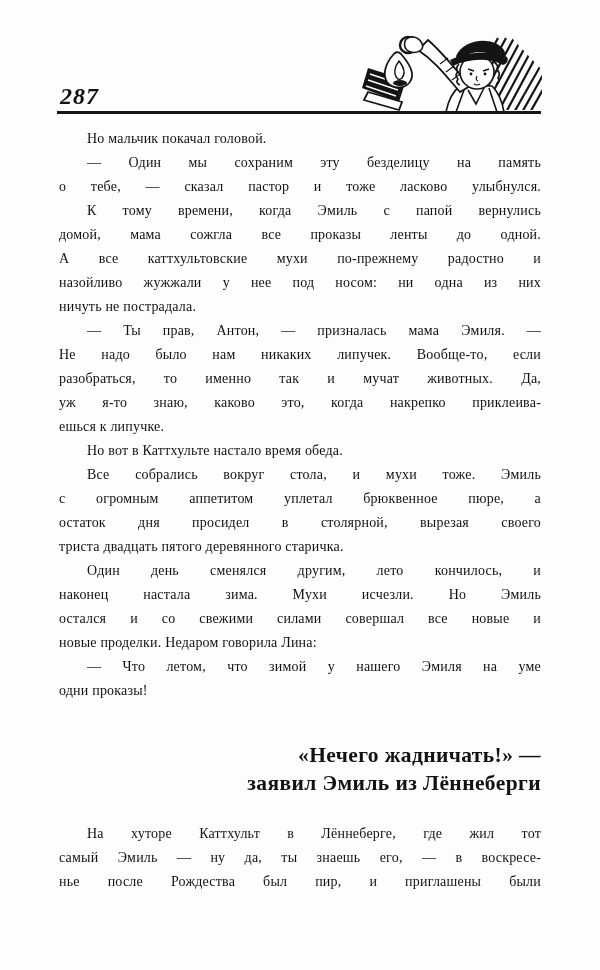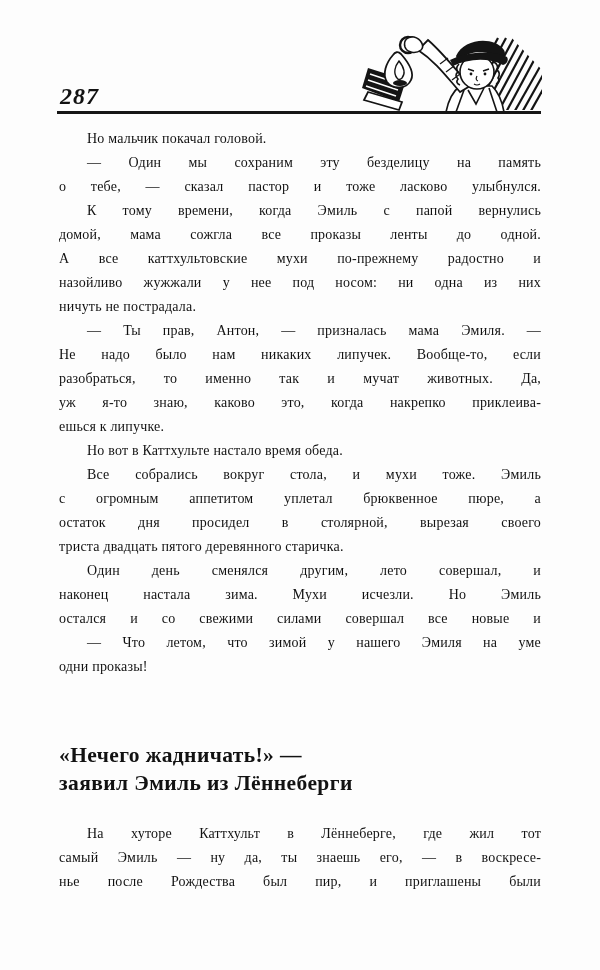--- a/index.html
+++ b/index.html
@@ -27,21 +27,21 @@
   }
   .body-text  { top:127px; }
   .after-text { top:822px; }
   .para { margin:0; padding:0; }
   .ln { display:block; text-align:justify; text-align-last:justify; white-space:normal; }
   .ln.end { text-align-last:left; }
   .ln.ind { text-indent:28px; }
   .heading {
     position:absolute; left:59px; top:741px; width:482px;
     font-size:21.5px; font-weight:bold; line-height:28px;
-    text-align:left; letter-spacing:0.4px;
+    text-align:right; letter-spacing:0.4px;
   }
   .heading div { display:block; }
 </style>
 </head>
 <body>
 
 <div class="pagenum">287</div>
 
 <svg class="illus" width="190" height="83" viewBox="0 0 190 83" xmlns="http://www.w3.org/2000/svg">
   <defs>
@@ -136,23 +136,24 @@
   <p class="para">
     <span class="ln ind end">Но вот в Каттхульте настало время обеда.</span>
   </p>
   <p class="para">
     <span class="ln ind">Все собрались вокруг стола, и мухи тоже. Эмиль</span>
     <span class="ln">с огромным аппетитом уплетал брюквенное пюре, а</span>
     <span class="ln">остаток дня просидел в столярной, вырезая своего</span>
     <span class="ln end">триста двадцать пятого деревянного старичка.</span>
   </p>
   <p class="para">
-    <span class="ln ind">Один день сменялся другим, лето совершал, и</span>
+    <span class="ln ind">Один день сменялся другим, лето кончилось, и</span>
     <span class="ln">наконец настала зима. Мухи исчезли. Но Эмиль</span>
     <span class="ln">остался и со свежими силами совершал все новые и</span>
+    <span class="ln end">новые проделки. Недаром говорила Лина:</span>
   </p>
   <p class="para">
     <span class="ln ind">— Что летом, что зимой у нашего Эмиля на уме</span>
     <span class="ln end">одни проказы!</span>
   </p>
 </div>
 
 <div class="heading">
   <div>«Нечего жадничать!» —</div>
   <div>заявил Эмиль из Лённеберги</div>

